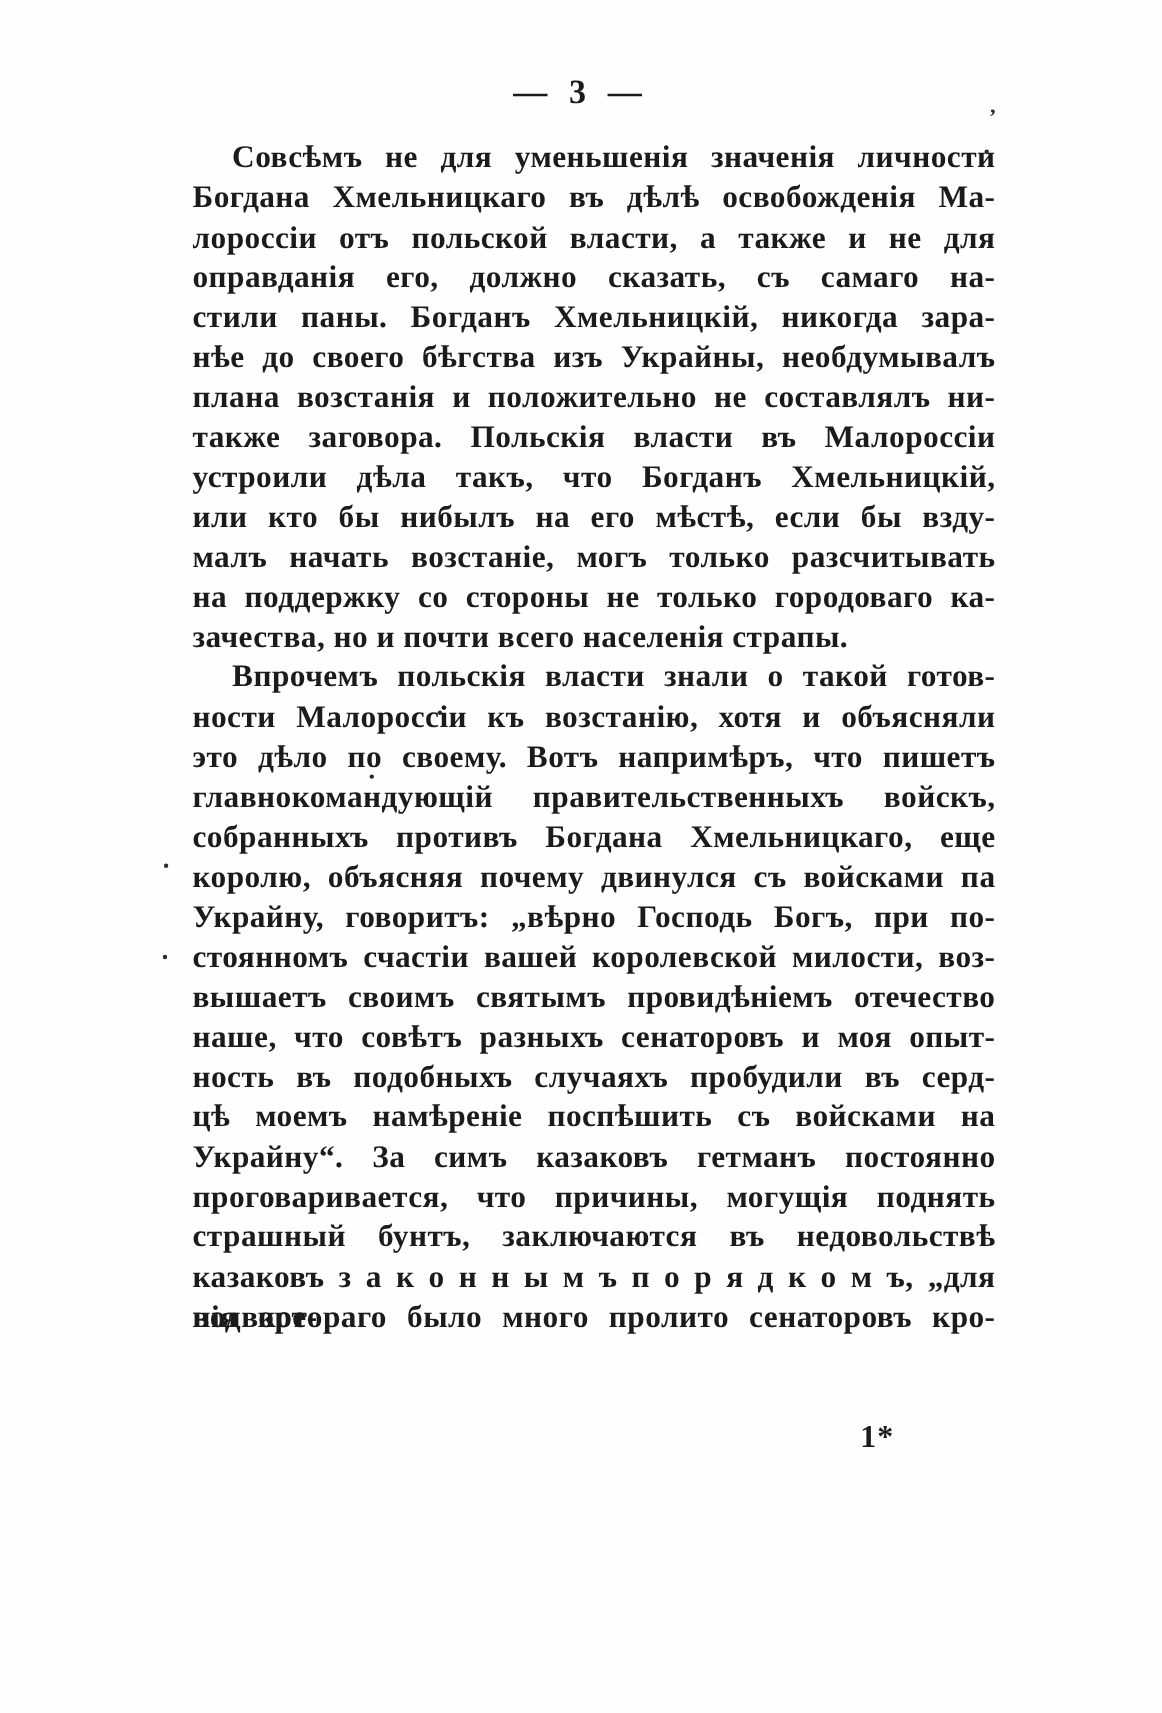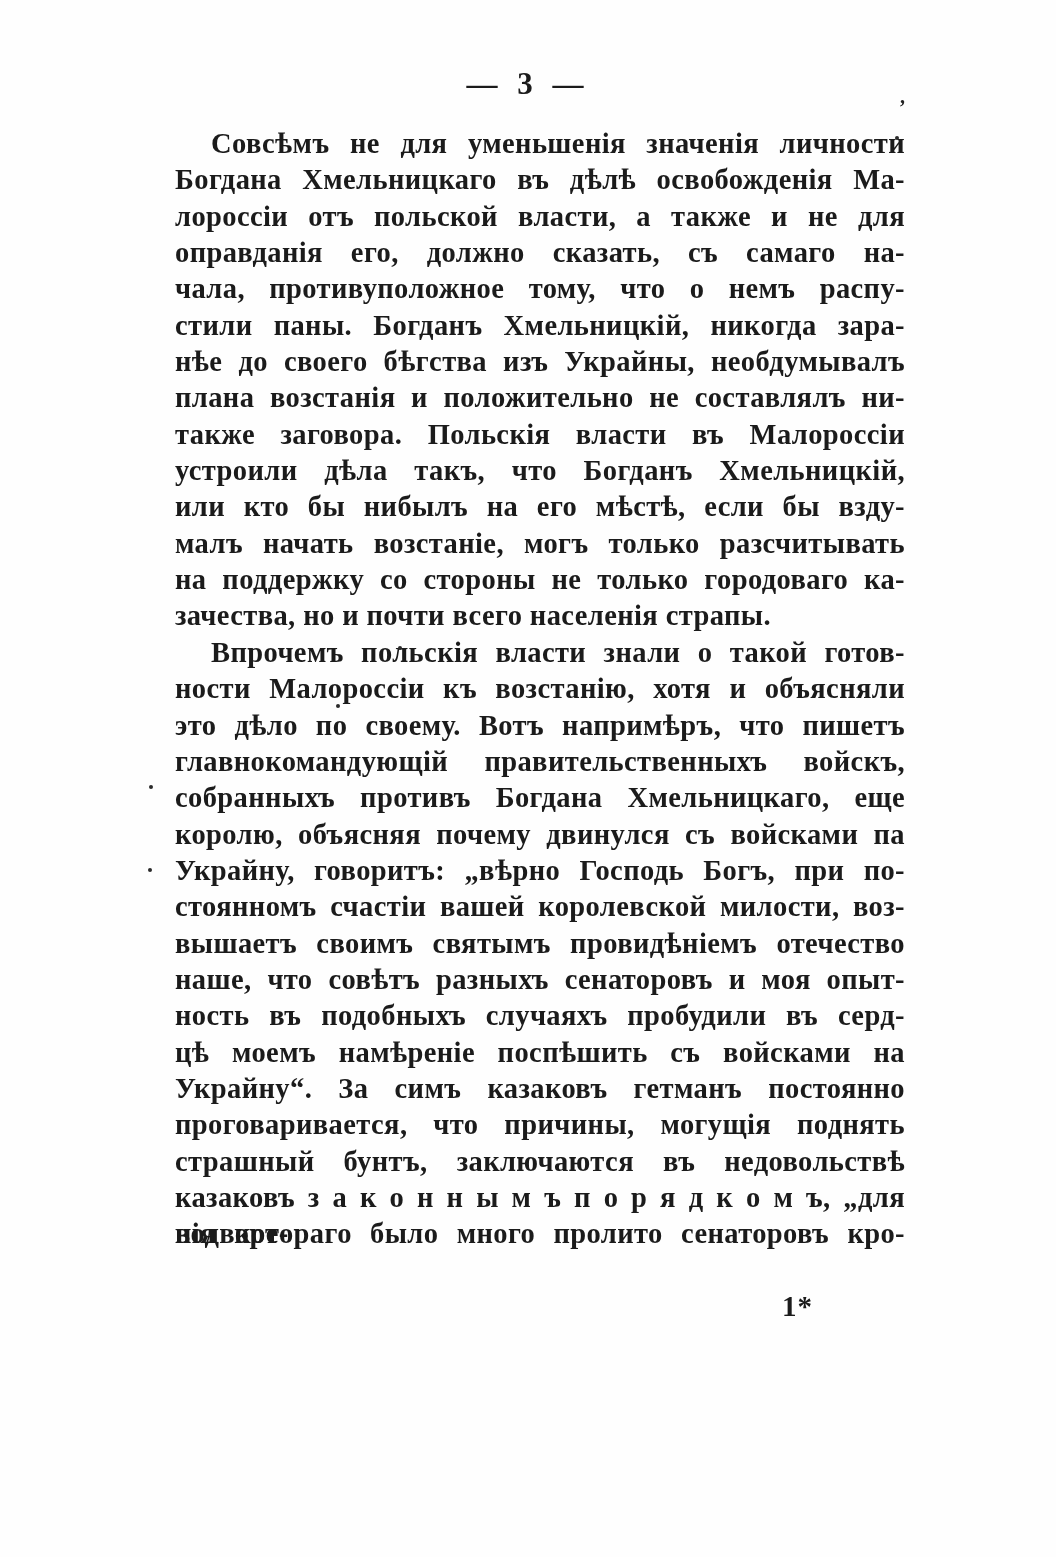--- a/index.html
+++ b/index.html
@@ -83,21 +83,20 @@
 <div class="page">
 
   <div class="page-number">— 3 —</div>
 
   <div class="text-block">
       <div class="paragraph">
         <div class="line indent">Совсѣмъ не для уменьшенія значенія личности</div>
         <div class="line">Богдана Хмельницкаго въ дѣлѣ освобожденія Ма-</div>
         <div class="line">лороссіи отъ польской власти, а также и не для</div>
         <div class="line">оправданія его, должно сказать, съ самаго на-</div>
-        <div class="line">чала, противуположное тому, что о немъ распу-</div>
         <div class="line">стили паны. Богданъ Хмельницкій, никогда зара-</div>
         <div class="line">нѣе до своего бѣгства изъ Украйны, необдумывалъ</div>
         <div class="line">плана возстанія и положительно не составлялъ ни-</div>
         <div class="line">также заговора. Польскія власти въ Малороссіи</div>
         <div class="line">устроили дѣла такъ, что Богданъ Хмельницкій,</div>
         <div class="line">или кто бы нибылъ на его мѣстѣ, если бы взду-</div>
         <div class="line">малъ начать возстаніе, могъ только разсчитывать</div>
         <div class="line">на поддержку со стороны не только городоваго ка-</div>
         <div class="line para-end">зачества, но и почти всего населенія страпы.</div>
       </div>

